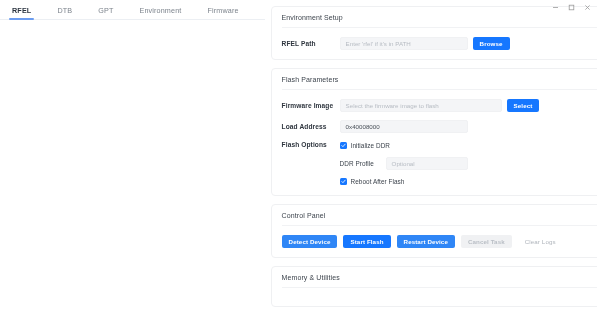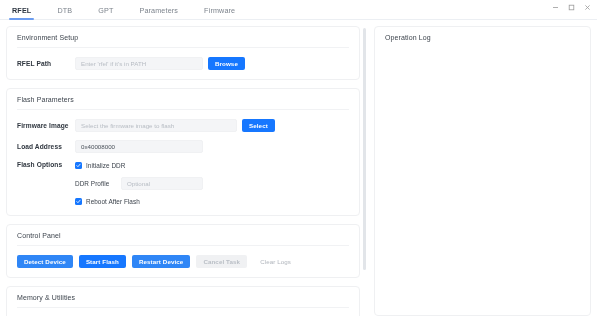--- a/index.html
+++ b/index.html
@@ -9,21 +9,21 @@
     overflow: hidden;
     background: #ffffff;
     font-family: "Liberation Sans", sans-serif;
     -webkit-font-smoothing: antialiased;
   }
   #app {
     position: relative;
     width: 597px; height: 316px;
     background: #ffffff;
     display: flex;
-    flex-direction: column;
+    flex-direction: row;
   }
 
   
   .titlebar {
     position: absolute;
     top: 0; right: 0;
     height: 14px;
     display: flex;
     align-items: center;
     gap: 0px;
@@ -265,21 +265,21 @@
     <div class="tab active">
       <span>RFEL</span>
     </div>
     <div class="tab">
       <span>DTB</span>
     </div>
     <div class="tab">
       <span>GPT</span>
     </div>
     <div class="tab">
-      <span>Parameters</span>
+      <span>Environment</span>
     </div>
     <div class="tab">
       <span>Firmware</span>
     </div>
   </div>
 
   <div class="body">
 
     <div class="left-col">
 

